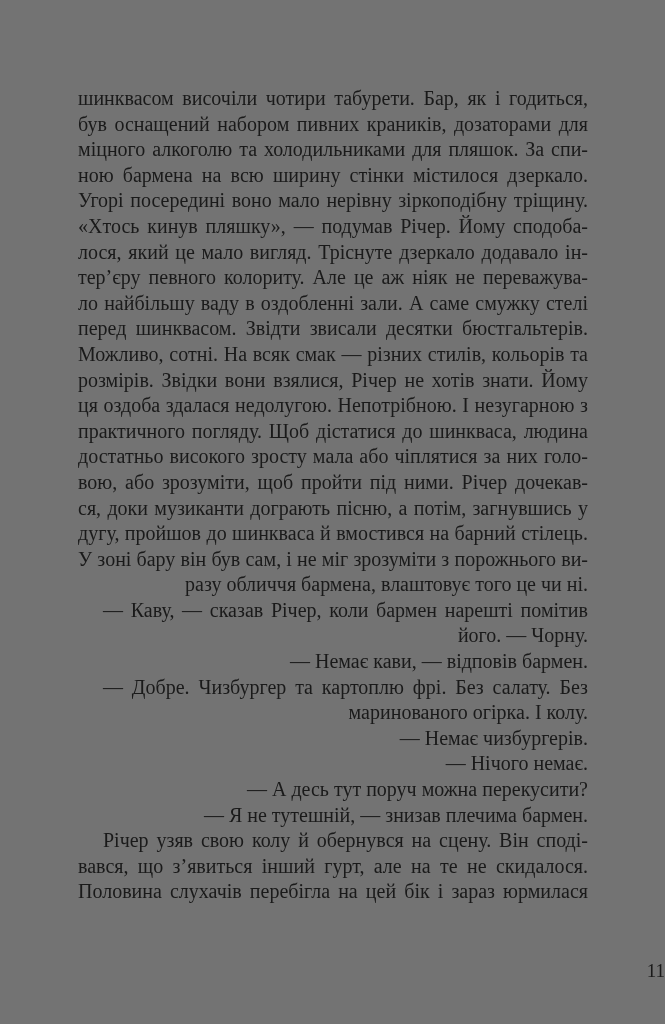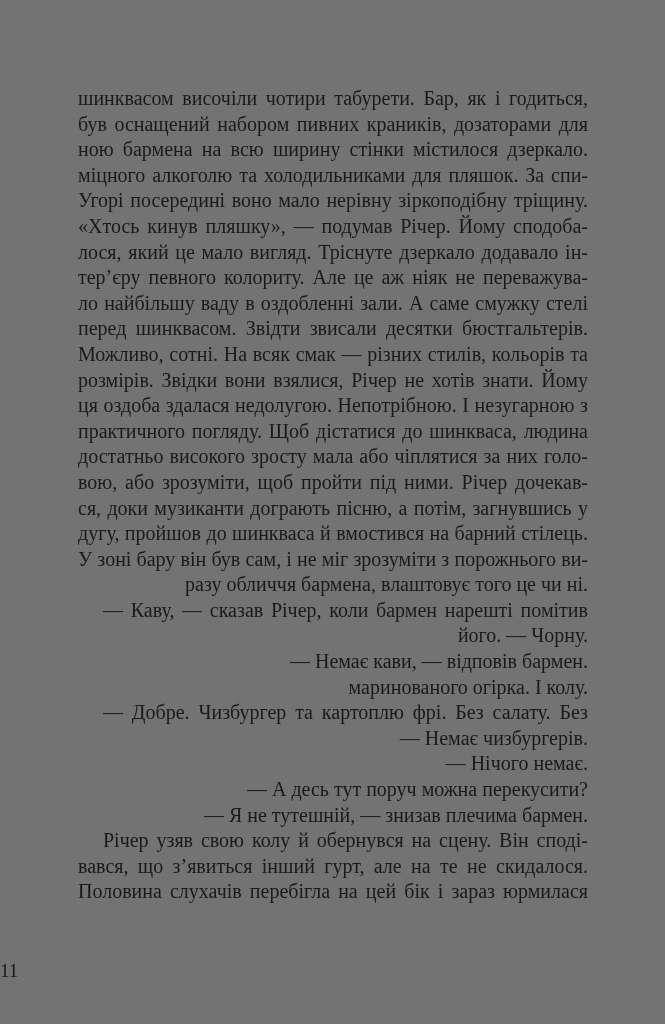--- a/index.html
+++ b/index.html
@@ -28,36 +28,36 @@
     text-align-last: justify;
     -moz-text-align-last: justify;
   }
   .l { text-align: right; }
   .ind { text-indent: 25px; }
   .pagenum {
     position: absolute;
     top: 960px;
     left: 0;
     width: 100%;
-    text-align: left;
+    text-align: right;
     font-size: 19px;
     color: #1a1a1a;
   }
 </style>
 </head>
 <body>
 
 <div class="page">
   <div class="content">
 
     <div>
       <div class="line j">шинквасом височіли чотири табурети. Бар, як і годиться,</div>
       <div class="line j">був оснащений набором пивних краників, дозаторами для</div>
+      <div class="line j">міцного алкоголю та холодильниками для пляшок. За спи-</div>
       <div class="line j">ною бармена на всю ширину стінки містилося дзеркало.</div>
-      <div class="line j">міцного алкоголю та холодильниками для пляшок. За спи-</div>
       <div class="line j">Угорі посередині воно мало нерівну зіркоподібну тріщину.</div>
       <div class="line j">«Хтось кинув пляшку», — подумав Річер. Йому сподоба-</div>
       <div class="line j">лося, який це мало вигляд. Тріснуте дзеркало додавало ін-</div>
       <div class="line j">тер’єру певного колориту. Але це аж ніяк не переважува-</div>
       <div class="line j">ло найбільшу ваду в оздобленні зали. А саме смужку стелі</div>
       <div class="line j">перед шинквасом. Звідти звисали десятки бюстгальтерів.</div>
       <div class="line j">Можливо, сотні. На всяк смак — різних стилів, кольорів та</div>
       <div class="line j">розмірів. Звідки вони взялися, Річер не хотів знати. Йому</div>
       <div class="line j">ця оздоба здалася недолугою. Непотрібною. І незугарною з</div>
       <div class="line j">практичного погляду. Щоб дістатися до шинкваса, людина</div>
@@ -72,22 +72,22 @@
     <div>
       <div class="line j ind">— Каву, — сказав Річер, коли бармен нарешті помітив</div>
       <div class="line l">його. — Чорну.</div>
     </div>
 
     <div>
       <div class="line l ind">— Немає кави, — відповів бармен.</div>
     </div>
 
     <div>
+      <div class="line j ind">— Добре. Чизбургер та картоплю фрі. Без салату. Без</div>
       <div class="line l">маринованого огірка. І колу.</div>
-      <div class="line j ind">— Добре. Чизбургер та картоплю фрі. Без салату. Без</div>
     </div>
 
     <div>
       <div class="line l ind">— Немає чизбургерів.</div>
     </div>
 
 
     <div>
       <div class="line l ind">— Нічого немає.</div>
     </div>

